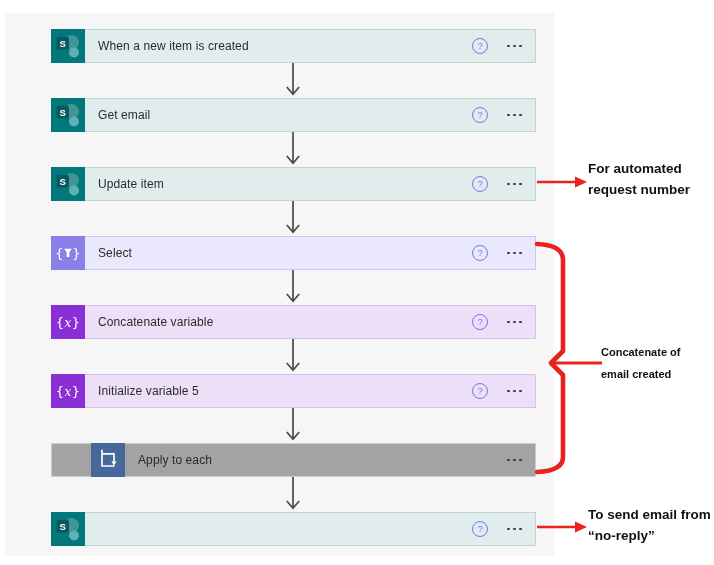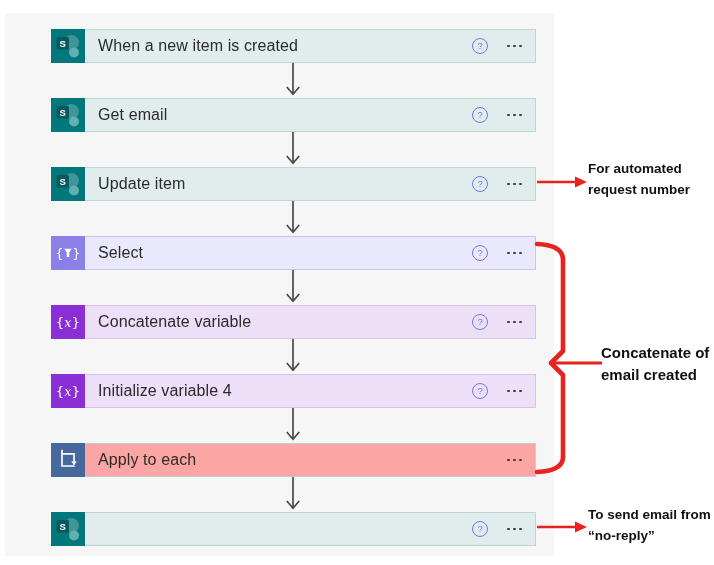--- a/index.html
+++ b/index.html
@@ -11,52 +11,52 @@
     position:absolute;left:5px;top:13px;width:549px;height:543px;background:#f5f6f5;
   }
   .flow-row{
     position:absolute;left:51px;width:485px;height:34px;
     display:flex;align-items:center;box-sizing:border-box;
     border:1px solid transparent;cursor:pointer;
   }
   .t-sharepoint{background:#e1eded;border-color:#bcd6d4;}
   .t-select{background:#e9e8fc;border-color:#c9c5ee;}
   .t-variable{background:#ecdff7;border-color:#d6c2e9;}
-  .t-foreach{background:#fca5a5;border-color:#c3cedb;}
+  .t-foreach{background:#a3a3a3;border-color:#c3cedb;padding-left:40px;}
   .row-icon{
     width:34px;height:34px;flex:none;margin:-1px 0 -1px -1px;
     display:flex;align-items:center;justify-content:center;
   }
   .i-sharepoint{background:#03787c;}
   .i-select{background:#8b80e8;}
   .i-variable{background:#8a2ed5;}
   .i-foreach{background:#47689b;}
   .row-label{
-    margin-left:13px;font-size:16px;color:#2b2b2b;letter-spacing:.1px;white-space:nowrap;
+    margin-left:13px;font-size:12px;color:#2b2b2b;letter-spacing:.1px;white-space:nowrap;
   }
   .help-badge{
     margin-left:auto;width:14px;height:14px;border:1.2px solid #7577e8;border-radius:50%;
     color:#7577e8;font-size:9.5px;line-height:14px;text-align:center;flex:none;
     font-family:"Liberation Sans",sans-serif;
   }
   .help-badge.hidden{visibility:hidden;}
   .menu-dots{
     display:flex;gap:3.5px;margin-left:19px;margin-right:13px;flex:none;align-items:center;
   }
   .menu-dots i{display:block;width:2.6px;height:2.6px;background:#3b3a39;border-radius:50%;}
   .connector{position:absolute;left:283px;width:20px;height:35px;}
   .ann-text{
     position:absolute;left:588px;width:140px;color:#111111;font-weight:bold;
     font-size:13.5px;line-height:21px;white-space:nowrap;
   }
   .red-arrow{position:absolute;left:535px;width:54px;height:16px;}
   .bracket{position:absolute;left:528px;top:236px;width:92px;height:248px;}
   .bracket-label{
     position:absolute;left:601px;top:342px;color:#111111;font-weight:bold;
-    font-size:15px;line-height:21.5px;white-space:nowrap;
+    font-size:11px;line-height:21.5px;white-space:nowrap;
   }
   svg{display:block;}
 </style>
 </head>
 <body>
 
 <div class="canvas">
   <div class="panel"></div>
 
   <div class="flow-row t-sharepoint" style="top:29px">
@@ -148,21 +148,21 @@
   </div>
 
   <div class="flow-row t-variable" style="top:374px">
     <div class="row-icon i-variable">
       <svg width="34" height="34" viewBox="0 0 34 34">
         <text x="9" y="21.5" font-size="13" fill="#ffffff" text-anchor="middle" font-family="DejaVu Sans, sans-serif">{</text>
         <text x="17" y="21.5" font-size="12" font-style="italic" fill="#ffffff" text-anchor="middle" font-family="DejaVu Serif, serif">x</text>
         <text x="25" y="21.5" font-size="13" fill="#ffffff" text-anchor="middle" font-family="DejaVu Sans, sans-serif">}</text>
       </svg>
     </div>
-    <span class="row-label">Initialize variable 4</span>
+    <span class="row-label">Initialize variable 5</span>
     <span class="help-badge">?</span>
     <span class="menu-dots">
         <i></i>
         <i></i>
         <i></i>
       </span>
   </div>
 
   <div class="flow-row t-foreach" style="top:443px">
     <div class="row-icon i-foreach">

